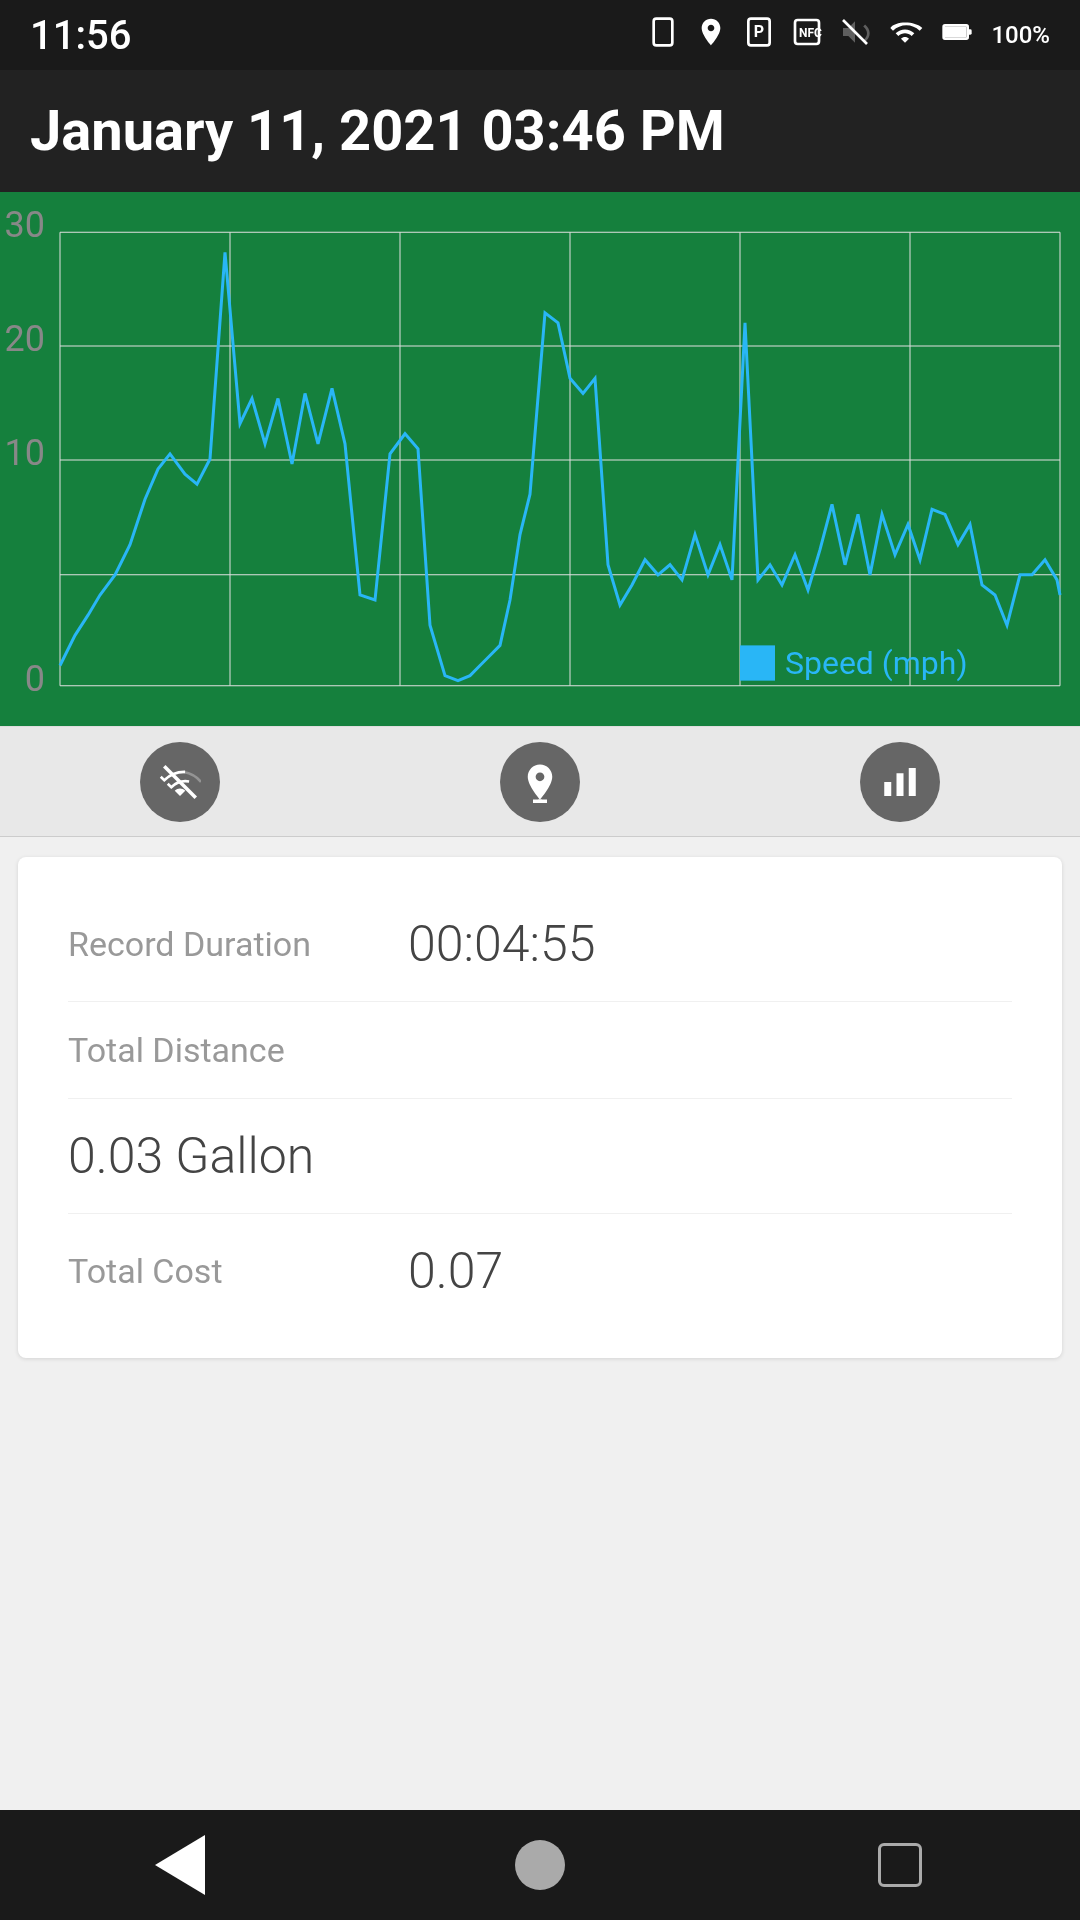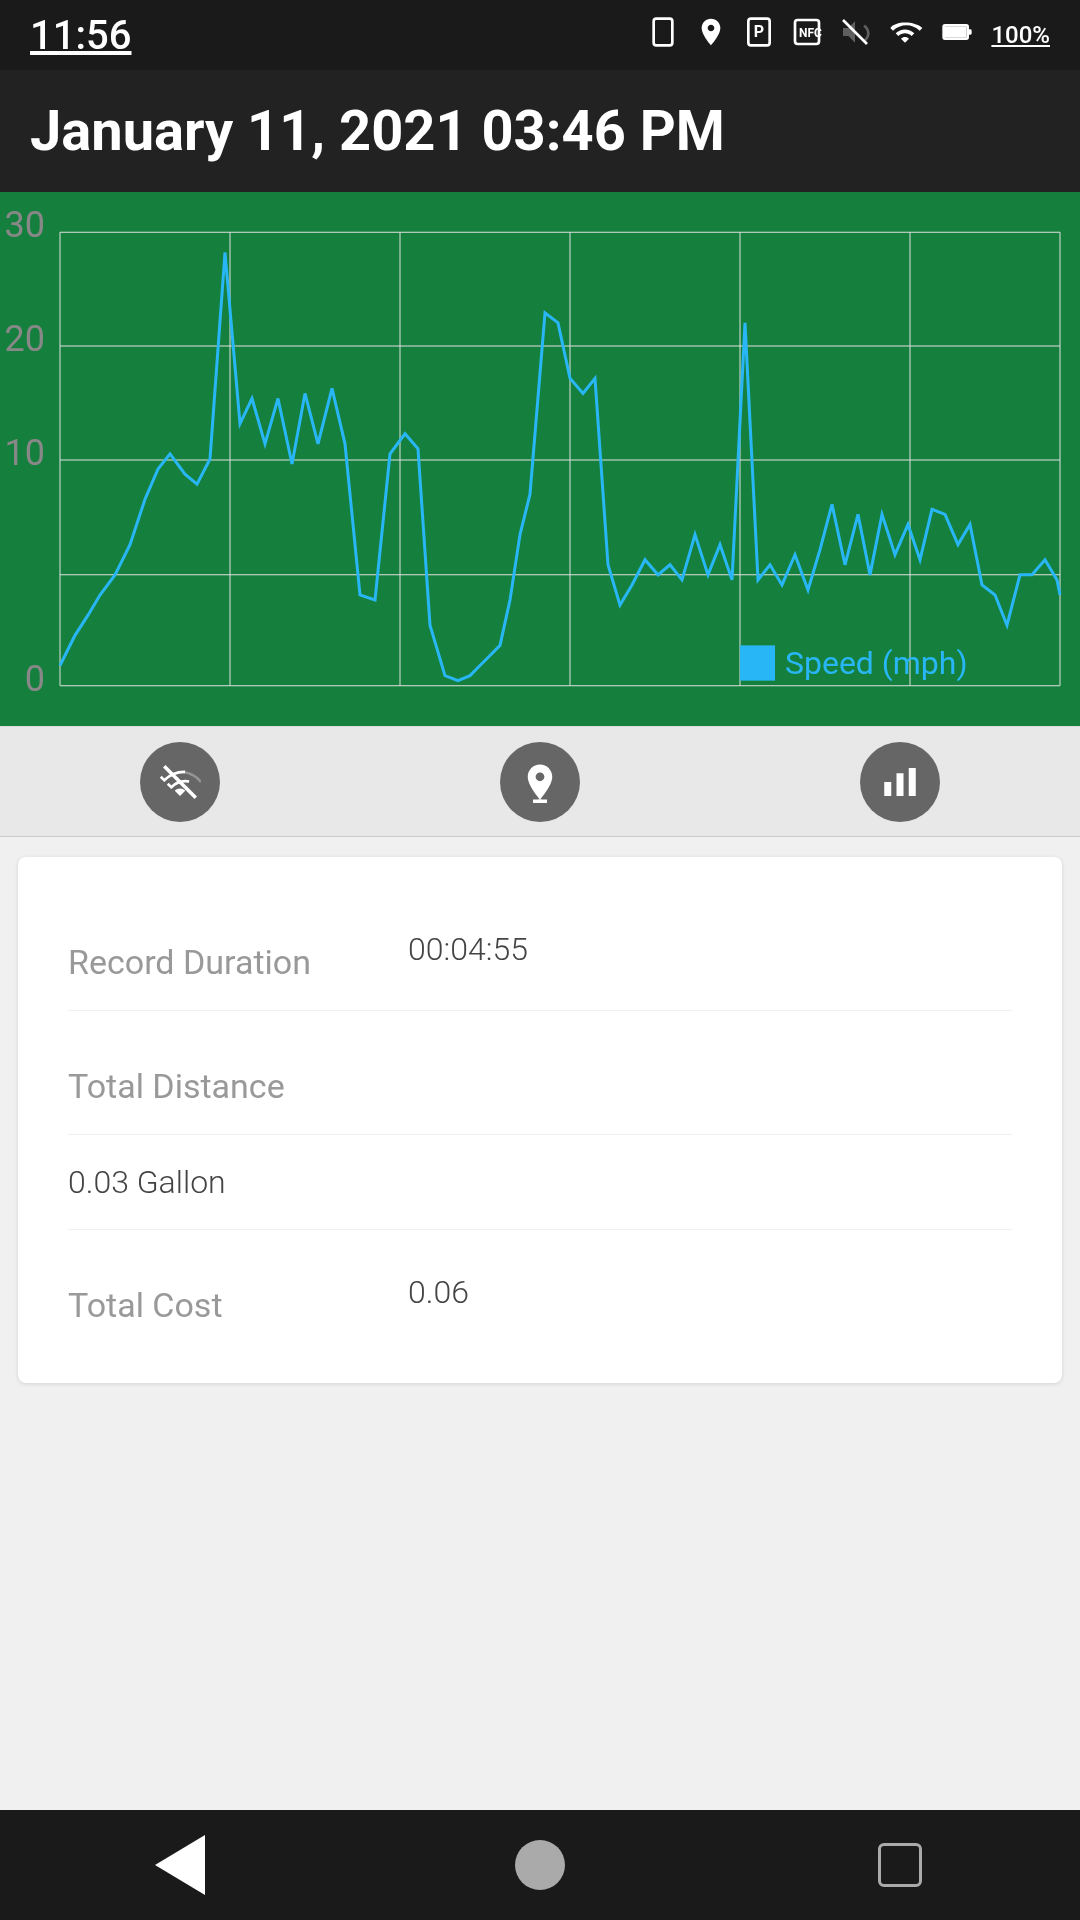--- a/index.html
+++ b/index.html
@@ -17,21 +17,20 @@
     
     .status-bar {
       background: #1a1a1a;
       color: white;
       height: 70px;
       display: flex;
       align-items: center;
       justify-content: space-between;
       padding: 0 30px;
       flex-shrink: 0;
-      text-decoration: underline;
     }
     .status-time {
       font-size: 40px;
       font-weight: 500;
     }
     .status-icons {
       display: flex;
       align-items: center;
       gap: 16px;
     }
@@ -117,25 +116,24 @@
       border-bottom: 1px solid #f0f0f0;
     }
     .stat-row:last-child {
       border-bottom: none;
     }
     .stat-label {
       color: #999;
       font-size: 34px;
       width: 340px;
       flex-shrink: 0;
-      margin-top: 27px;
     }
     .stat-value {
       color: #444;
-      font-size: 32px;
+      font-size: 50px;
       font-weight: 300;
     }
 
     
     .nav-bar {
       background: #1a1a1a;
       height: 110px;
       display: flex;
       align-items: center;
       justify-content: space-around;
@@ -380,21 +378,21 @@
     <span class="stat-value">00:04:55</span>
   </div>
   <div class="stat-row">
     <span class="stat-label">Total Distance</span>
   </div>
   <div class="stat-row">
     <span class="stat-value">0.03 Gallon</span>
   </div>
   <div class="stat-row">
     <span class="stat-label">Total Cost</span>
-    <span class="stat-value">0.06</span>
+    <span class="stat-value">0.07</span>
   </div>
 </div>
 
 <div class="nav-bar">
   <div class="nav-btn">
     <div class="nav-back"></div>
   </div>
   <div class="nav-btn">
     <div class="nav-home"></div>
   </div>

